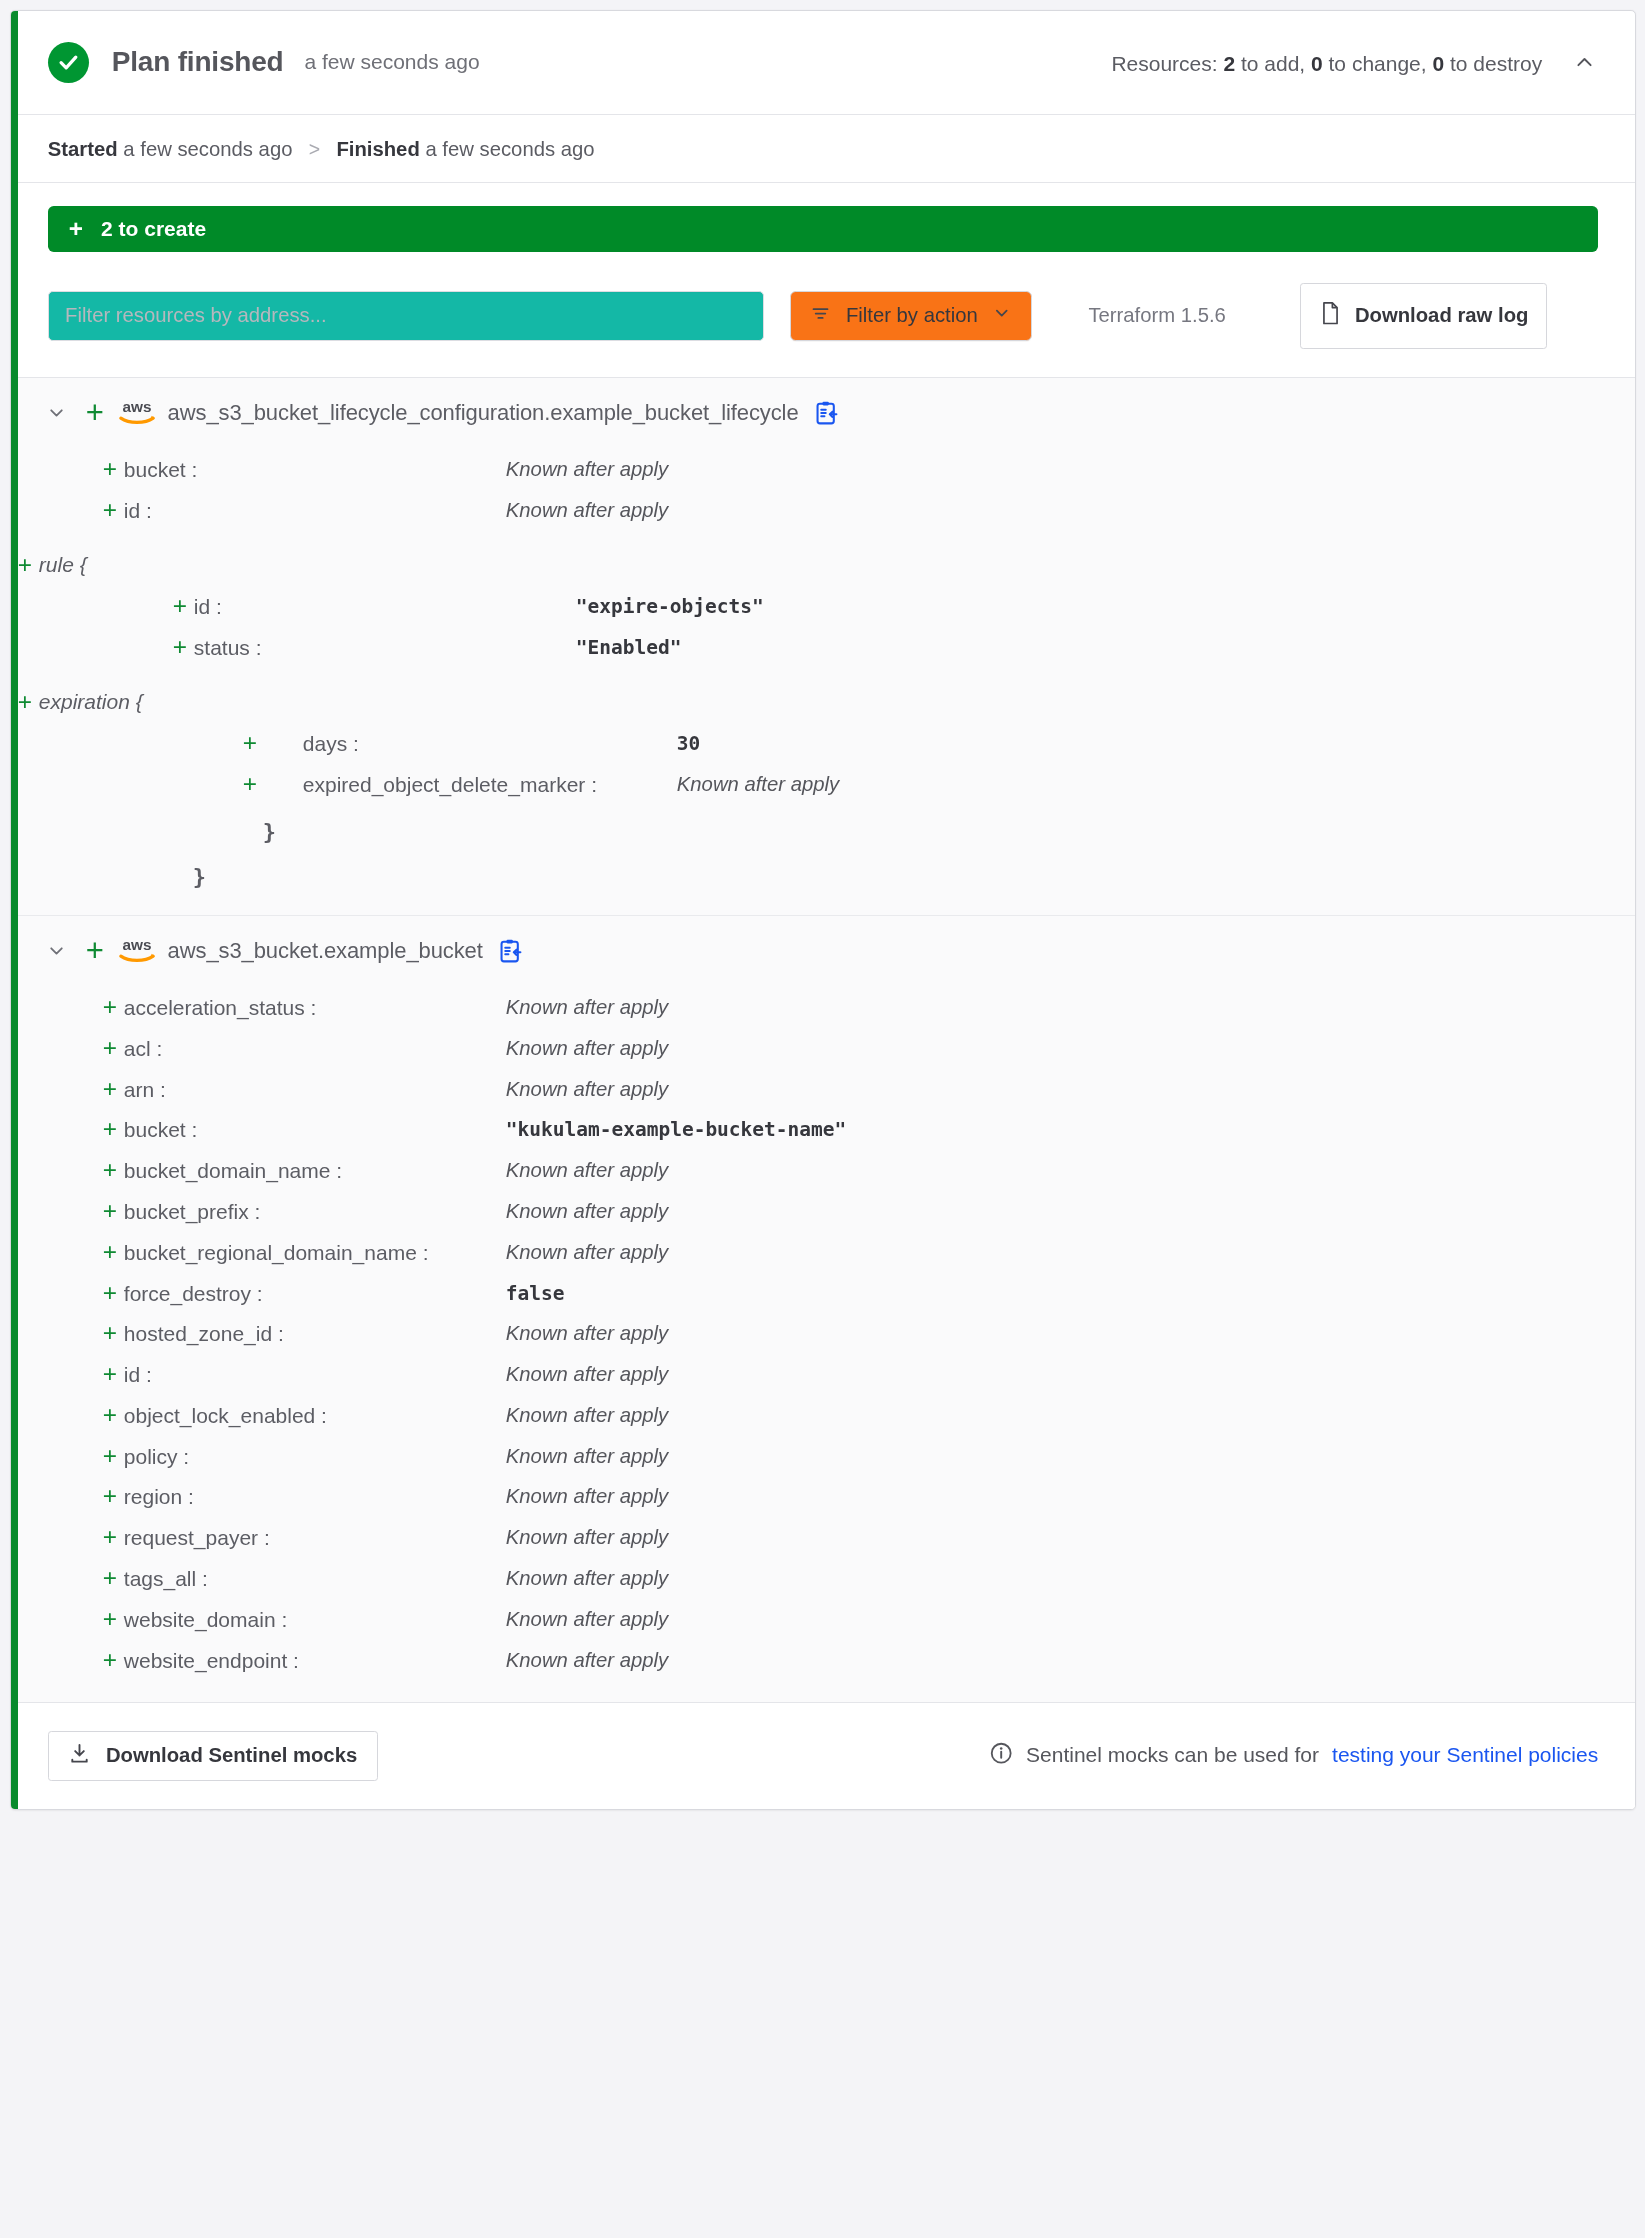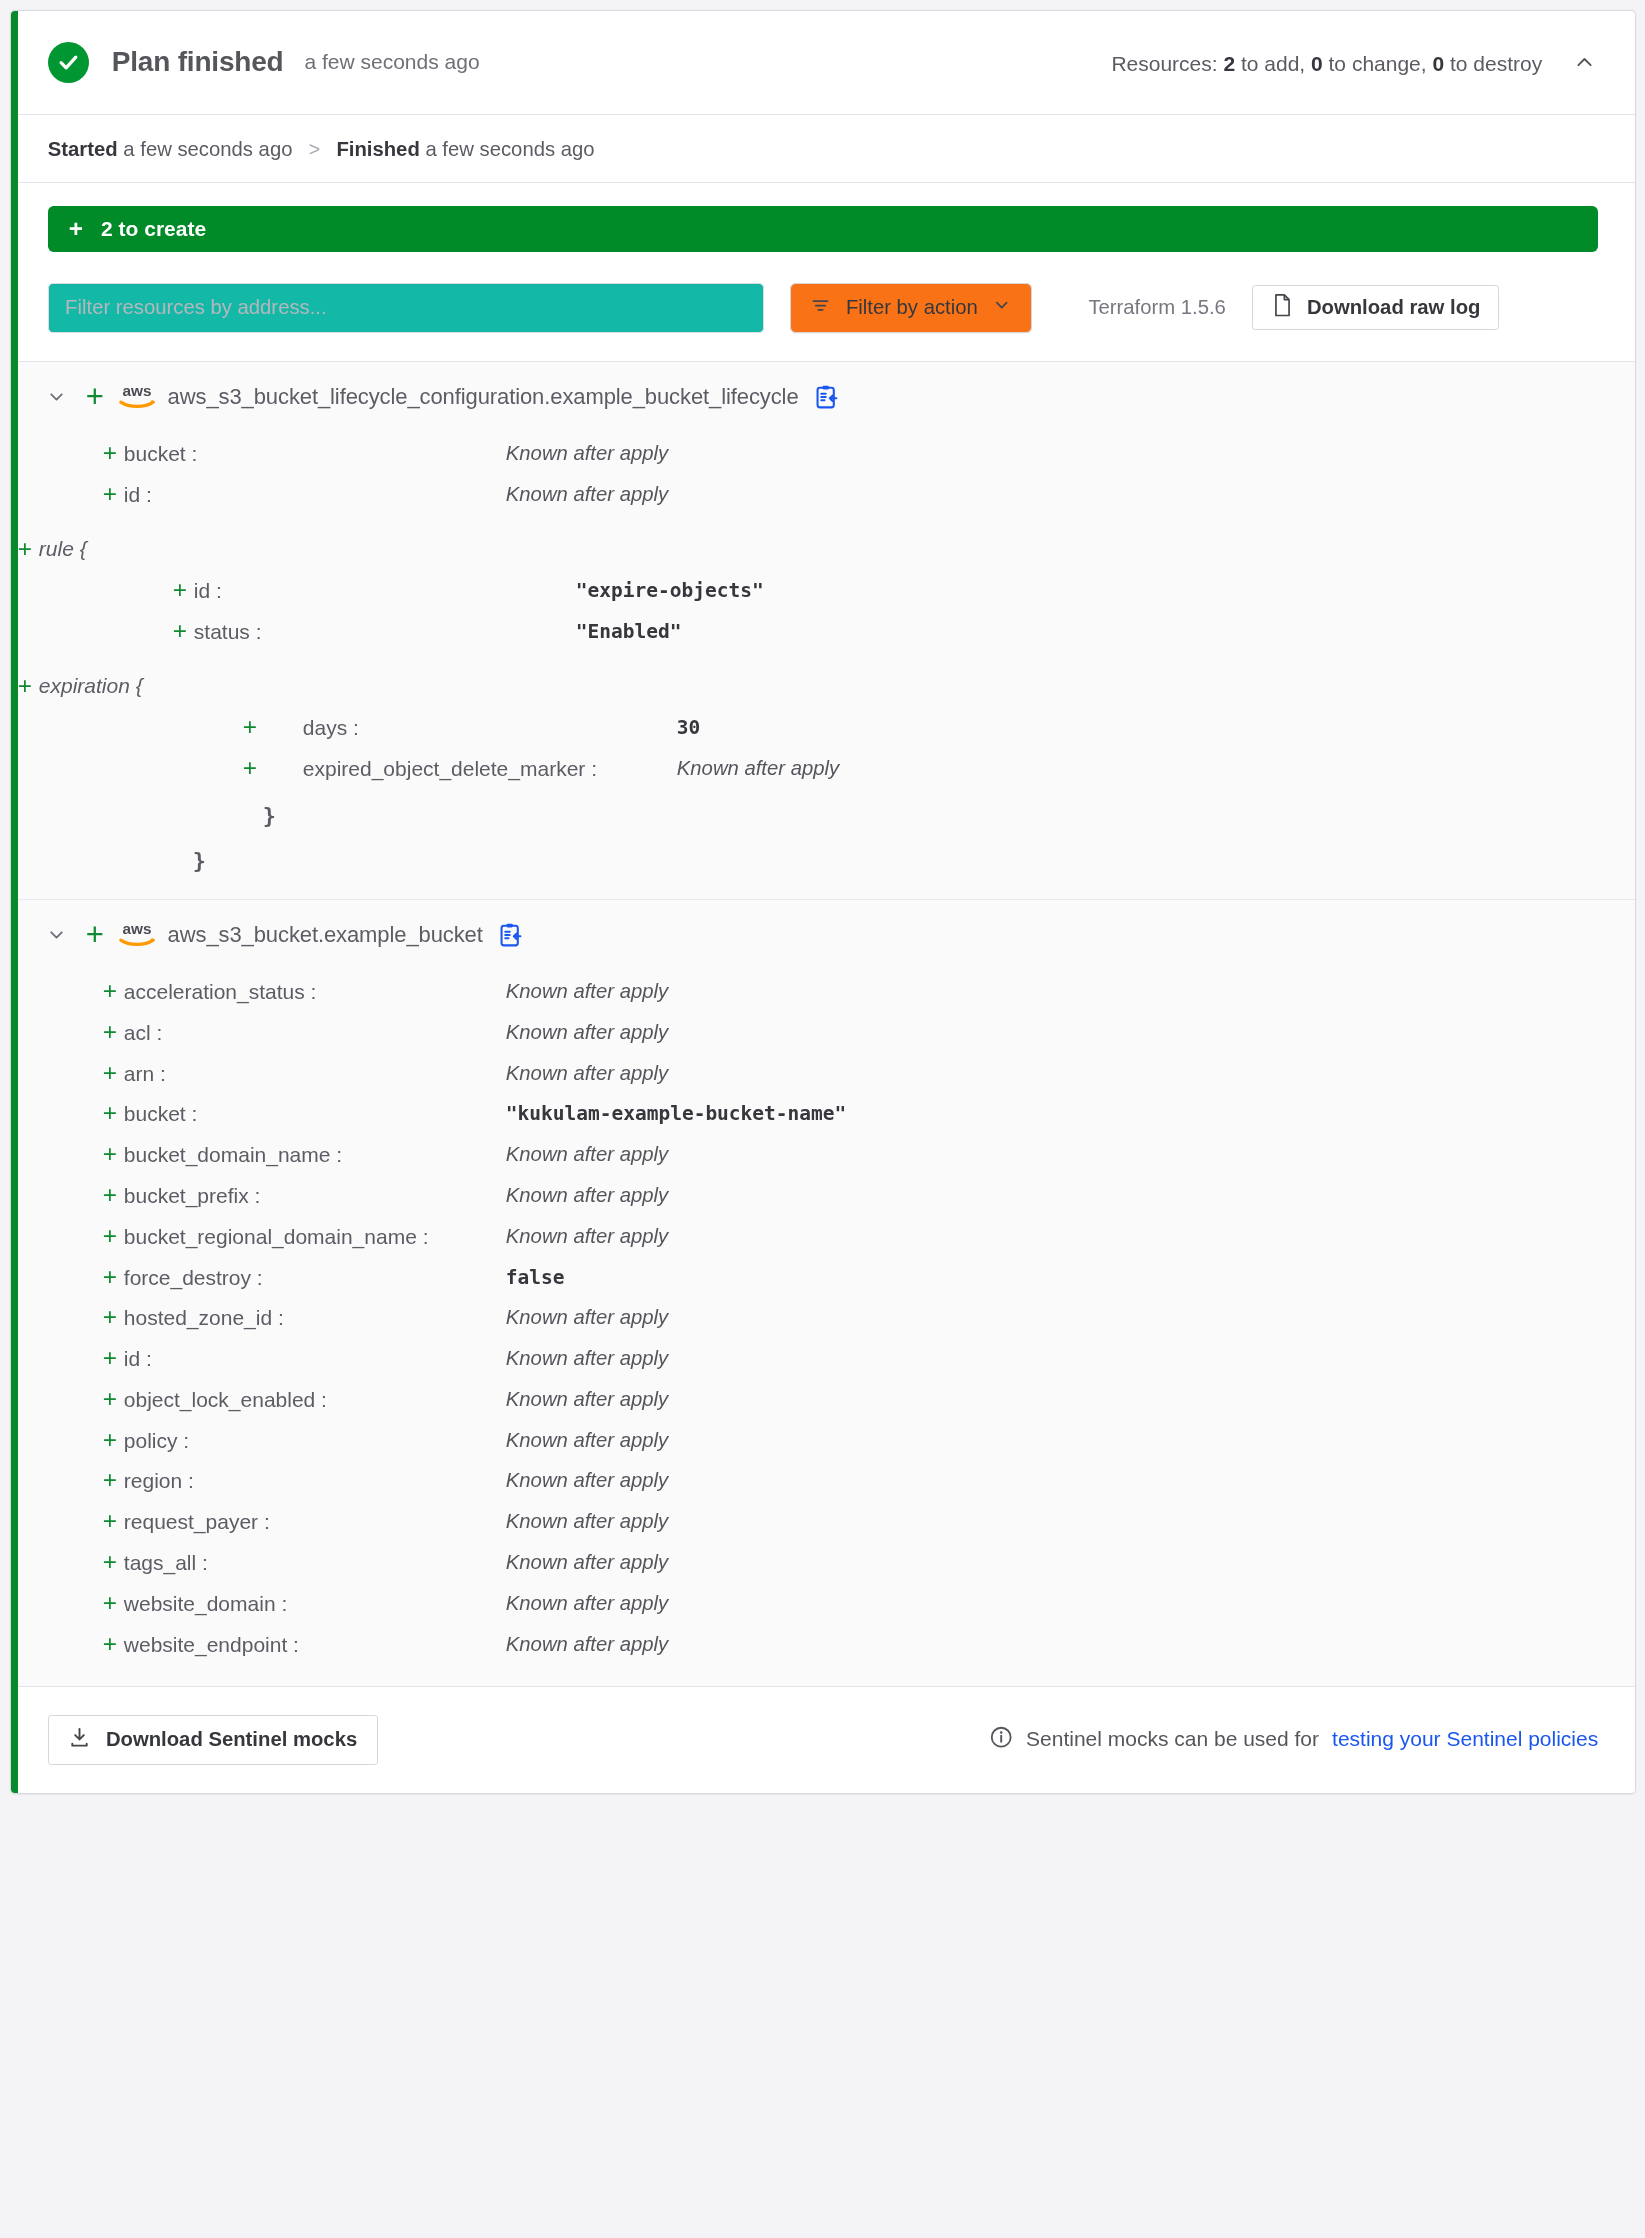--- a/index.html
+++ b/index.html
@@ -151,30 +151,31 @@
   .tf-version {
     font-size: 20.3px;
     color: #767780;
     white-space: nowrap;
     margin-left: 30px;
   }
   .download-log-btn {
     display: flex;
     align-items: center;
     gap: 13px;
-    height: 45px;
+    height: 66px;
     padding: 8px 18px;
     border: 0.8px solid #d6d7dc;
     border-radius: 3.3px;
     background: #ffffff;
     font-size: 20.3px;
     color: #36373d;
     font-weight: bold;
     cursor: pointer;
     white-space: nowrap;
+    margin-left: 48px;
   }
 
   
   .resource-list { background: #fafafb; }
 
   .resource { border-bottom: 0.8px solid #e9eaed; }
   .resource:last-child { border-bottom: none; }
 
   .resource-header {
     display: flex;

